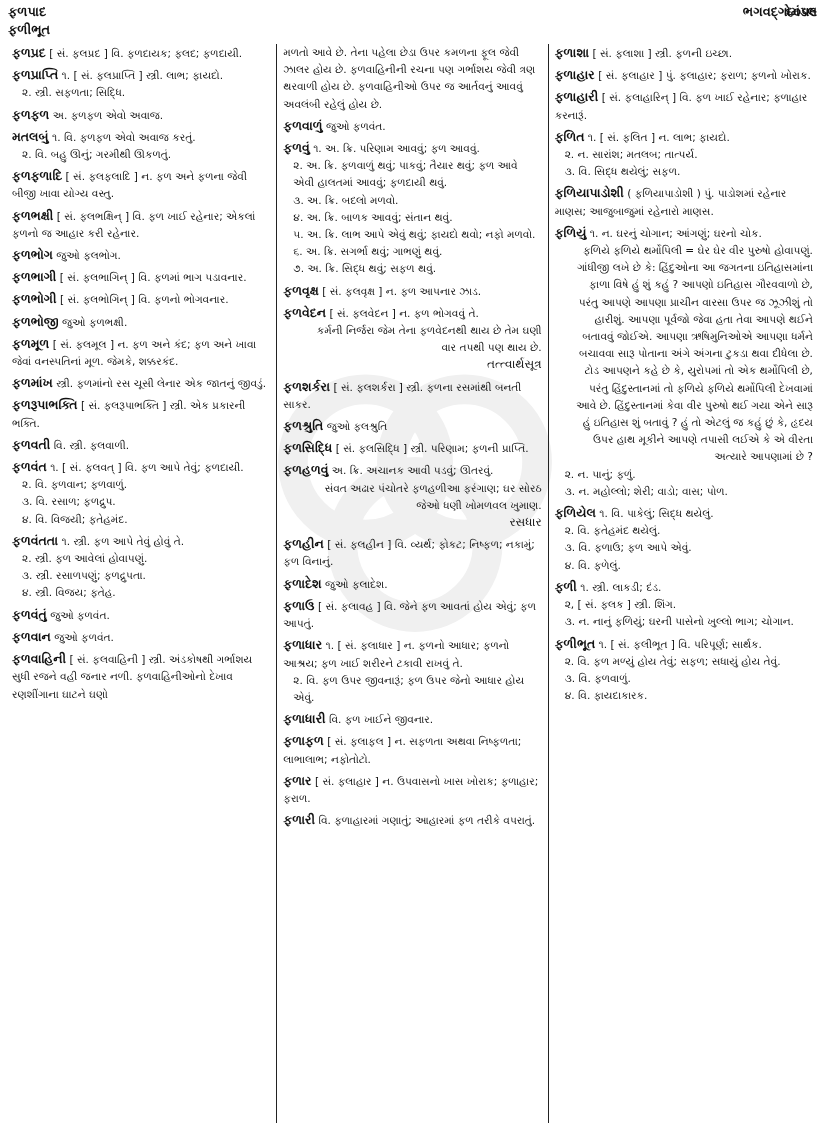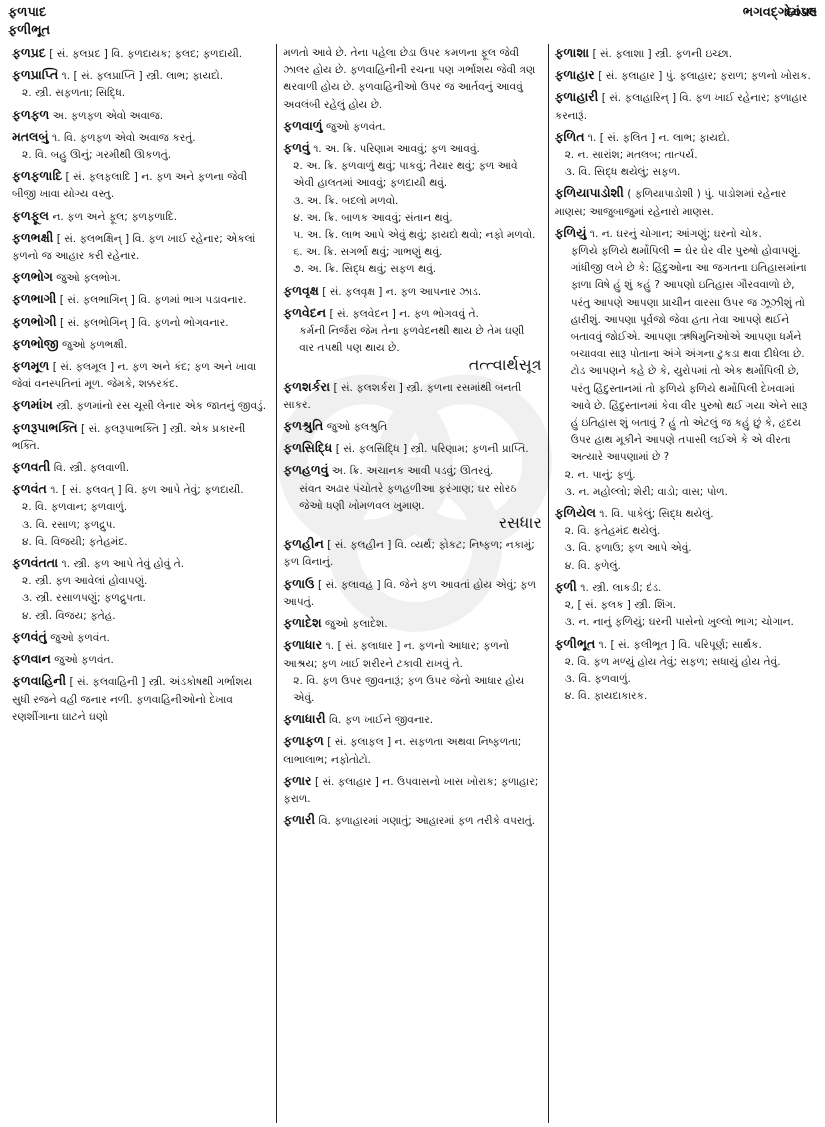--- a/index.html
+++ b/index.html
@@ -9,22 +9,22 @@
   .header .center{position:absolute;left:0;right:0;text-align:right;top:0;font-weight:bold;}
   .header .right{position:absolute;right:0;top:0;font-weight:bold;}
   .subhead{position:absolute;top:22px;left:8px;font-size:13px;font-weight:bold;}
   .watermark{position:absolute;left:250px;top:330px;width:330px;height:330px;pointer-events:none;}
   .cols{position:absolute;top:44px;left:6px;right:6px;bottom:4px;display:flex;}
   .col{flex:1;padding:0 6px;font-size:10.6px;line-height:17.2px;overflow:hidden;}
   .col + .col{border-left:1.5px solid #222;}
   .entry{margin-bottom:4px;}
   .hw{font-weight:bold;font-size:12.5px;}
   .sense{padding-left:10px;}
-  .quote{padding-left:16px;}
-  .src{text-align:right;font-size:16px;}
+  .quote{padding-left:16px;text-align:right;}
+  .src{text-align:right;font-size:12px;}
 </style>
 </head>
 <body>
 
 <div class="header">
   <span class="left">ફળપાદ</span>
   <span class="center">ભગવદ્ગોમંડલ</span>
   <span class="right">૬૦૫૯</span>
 </div>
 <div class="subhead">ફળીભૂત</div>
@@ -37,21 +37,20 @@
   </g>
 </svg>
 
 <div class="cols">
   <div class="col">
       <div class="entry"><span class="hw">ફળપ્રદ</span> <span>[ સં. ફલપ્રદ ] વિ. ફળદાયક; ફલદ; ફળદાયી.</span></div>
       <div class="entry"><span class="hw">ફળપ્રાપ્તિ</span> <span>૧. [ સં. ફલપ્રાપ્તિ ] સ્ત્રી. લાભ; ફાયદો.</span><div class="sense">૨. સ્ત્રી. સફળતા; સિદ્ધિ.</div></div>
       <div class="entry"><span class="hw">ફળફળ</span> <span>અ. ફળફળ એવો અવાજ.</span></div>
       <div class="entry"><span class="hw">મતલબું</span> <span>૧. વિ. ફળફળ એવો અવાજ કરતું.</span><div class="sense">૨. વિ. બહુ ઊનું; ગરમીથી ઊકળતું.</div></div>
       <div class="entry"><span class="hw">ફળફળાદિ</span> <span>[ સં. ફલફલાદિ ] ન. ફળ અને ફળના જેવી બીજી ખાવા યોગ્ય વસ્તુ.</span></div>
-      <div class="entry"><span class="hw">ફળફૂલ</span> <span>ન. ફળ અને ફૂલ; ફળફળાદિ.</span></div>
       <div class="entry"><span class="hw">ફળભક્ષી</span> <span>[ સં. ફલભક્ષિન્ ] વિ. ફળ ખાઈ રહેનાર; એકલાં ફળનો જ આહાર કરી રહેનાર.</span></div>
       <div class="entry"><span class="hw">ફળભોગ</span> <span>જુઓ ફલભોગ.</span></div>
       <div class="entry"><span class="hw">ફળભાગી</span> <span>[ સં. ફલભાગિન્ ] વિ. ફળમાં ભાગ પડાવનાર.</span></div>
       <div class="entry"><span class="hw">ફળભોગી</span> <span>[ સં. ફલભોગિન્ ] વિ. ફળનો ભોગવનાર.</span></div>
       <div class="entry"><span class="hw">ફળભોજી</span> <span>જુઓ ફળભક્ષી.</span></div>
       <div class="entry"><span class="hw">ફળમૂળ</span> <span>[ સં. ફલમૂલ ] ન. ફળ અને કંદ; ફળ અને ખાવા જેવાં વનસ્પતિનાં મૂળ. જેમકે, શક્કરકંદ.</span></div>
       <div class="entry"><span class="hw">ફળમાંખ</span> <span>સ્ત્રી. ફળમાંનો રસ ચૂસી લેનાર એક જાતનું જીવડું.</span></div>
       <div class="entry"><span class="hw">ફળરૂપાભક્તિ</span> <span>[ સં. ફલરૂપાભક્તિ ] સ્ત્રી. એક પ્રકારની ભક્તિ.</span></div>
       <div class="entry"><span class="hw">ફળવતી</span> <span>વિ. સ્ત્રી. ફલવાળી.</span></div>
       <div class="entry"><span class="hw">ફળવંત</span> <span>૧. [ સં. ફલવત્ ] વિ. ફળ આપે તેવું; ફળદાયી.</span><div class="sense">૨. વિ. ફળવાન; ફળવાળું.</div><div class="sense">૩. વિ. રસાળ; ફળદ્રુપ.</div><div class="sense">૪. વિ. વિજયી; ફતેહમંદ.</div></div>
@@ -64,22 +63,22 @@
       <div class="entry"><span>મળતો આવે છે. તેના પહેલા છેડા ઉપર કમળના ફૂલ જેવી ઝાલર હોય છે. ફળવાહિનીની રચના પણ ગર્ભાશય જેવી ત્રણ થરવાળી હોય છે. ફળવાહિનીઓ ઉપર જ આર્તવનું આવવું અવલંબી રહેલું હોય છે.</span></div>
       <div class="entry"><span class="hw">ફળવાળું</span> <span>જુઓ ફળવંત.</span></div>
       <div class="entry"><span class="hw">ફળવું</span> <span>૧. અ. ક્રિ. પરિણામ આવવું; ફળ આવવું.</span><div class="sense">૨. અ. ક્રિ. ફળવાળું થવું; પાકવું; તૈયાર થવું; ફળ આવે એવી હાલતમાં આવવું; ફળદાયી થવું.</div><div class="sense">૩. અ. ક્રિ. બદલો મળવો.</div><div class="sense">૪. અ. ક્રિ. બાળક આવવું; સંતાન થવું.</div><div class="sense">૫. અ. ક્રિ. લાભ આપે એવું થવું; ફાયદો થવો; નફો મળવો.</div><div class="sense">૬. અ. ક્રિ. સગર્ભા થવું; ગાભણું થવું.</div><div class="sense">૭. અ. ક્રિ. સિદ્ધ થવું; સફળ થવું.</div></div>
       <div class="entry"><span class="hw">ફળવૃક્ષ</span> <span>[ સં. ફલવૃક્ષ ] ન. ફળ આપનાર ઝાડ.</span></div>
       <div class="entry"><span class="hw">ફળવેદન</span> <span>[ સં. ફલવેદન ] ન. ફળ ભોગવવું તે.</span><div class="quote">કર્મની નિર્જરા જેમ તેના ફળવેદનથી થાય છે તેમ ઘણી વાર તપથી પણ થાય છે.</div><div class="src">તત્ત્વાર્થસૂત્ર</div></div>
       <div class="entry"><span class="hw">ફળશર્કરા</span> <span>[ સં. ફલશર્કરા ] સ્ત્રી. ફળના રસમાંથી બનતી સાકર.</span></div>
       <div class="entry"><span class="hw">ફળશ્રુતિ</span> <span>જુઓ ફલશ્રુતિ</span></div>
       <div class="entry"><span class="hw">ફળસિદ્ધિ</span> <span>[ સં. ફલસિદ્ધિ ] સ્ત્રી. પરિણામ; ફળની પ્રાપ્તિ.</span></div>
       <div class="entry"><span class="hw">ફળહળવું</span> <span>અ. ક્રિ. અચાનક આવી પડવું; ઊતરવું.</span><div class="quote">સંવત અઢાર પંચોતરે ફળહળીઆ ફરંગાણ; ઘર સોરઠ જેઓ ધણી ખોમળવલ ખુમાણ.</div><div class="src">રસધાર</div></div>
       <div class="entry"><span class="hw">ફળહીન</span> <span>[ સં. ફલહીન ] વિ. વ્યર્થ; ફોકટ; નિષ્ફળ; નકામું; ફળ વિનાનું.</span></div>
+      <div class="entry"><span class="hw">ફળાદેશ</span> <span>જુઓ ફલાદેશ.</span></div>
       <div class="entry"><span class="hw">ફળાઉ</span> <span>[ સં. ફલાવહ ] વિ. જેને ફળ આવતાં હોય એવું; ફળ આપતું.</span></div>
-      <div class="entry"><span class="hw">ફળાદેશ</span> <span>જુઓ ફલાદેશ.</span></div>
       <div class="entry"><span class="hw">ફળાધાર</span> <span>૧. [ સં. ફલાધાર ] ન. ફળનો આધાર; ફળનો આશ્રય; ફળ ખાઈ શરીરને ટકાવી રાખવું તે.</span><div class="sense">૨. વિ. ફળ ઉપર જીવનારૂં; ફળ ઉપર જેનો આધાર હોય એવું.</div></div>
       <div class="entry"><span class="hw">ફળાધારી</span> <span>વિ. ફળ ખાઈને જીવનાર.</span></div>
       <div class="entry"><span class="hw">ફળાફળ</span> <span>[ સં. ફલાફલ ] ન. સફળતા અથવા નિષ્ફળતા; લાભાલાભ; નફોતોટો.</span></div>
       <div class="entry"><span class="hw">ફળાર</span> <span>[ સં. ફલાહાર ] ન. ઉપવાસનો ખાસ ખોરાક; ફળાહાર; ફરાળ.</span></div>
       <div class="entry"><span class="hw">ફળારી</span> <span>વિ. ફળાહારમાં ગણાતું; આહારમાં ફળ તરીકે વપરાતું.</span></div>
     </div>
   <div class="col">
       <div class="entry"><span class="hw">ફળાશા</span> <span>[ સં. ફલાશા ] સ્ત્રી. ફળની ઇચ્છા.</span></div>
       <div class="entry"><span class="hw">ફળાહાર</span> <span>[ સં. ફલાહાર ] પું. ફલાહાર; ફરાળ; ફળનો ખોરાક.</span></div>
       <div class="entry"><span class="hw">ફળાહારી</span> <span>[ સં. ફલાહારિન્ ] વિ. ફળ ખાઈ રહેનાર; ફળાહાર કરનારૂં.</span></div>

